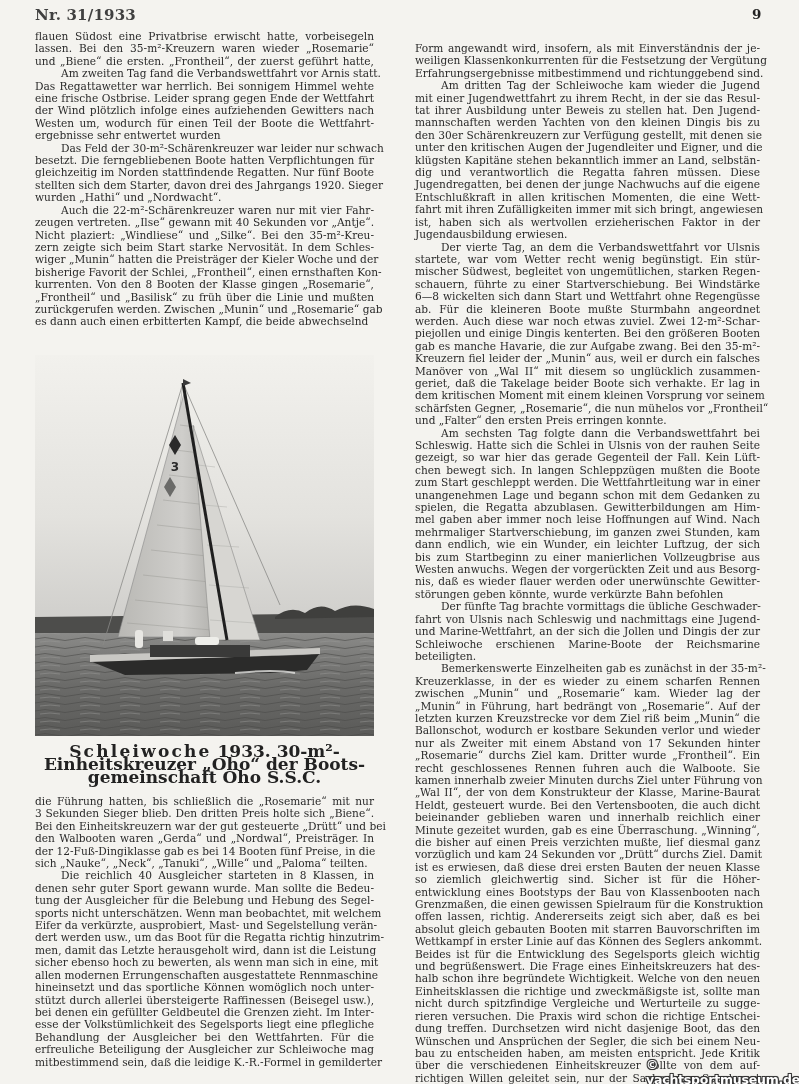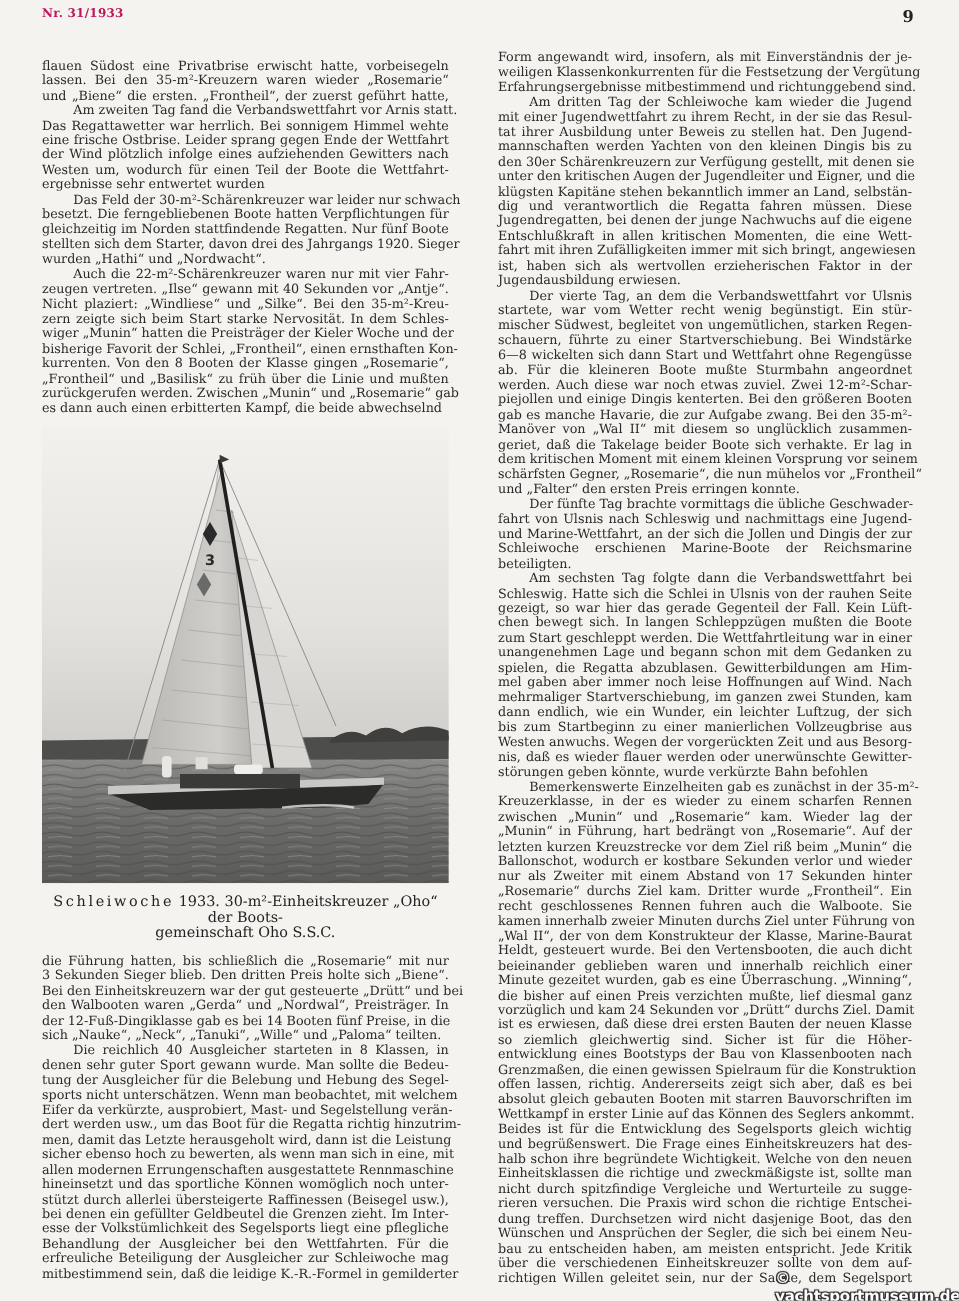--- a/index.html
+++ b/index.html
@@ -2,31 +2,31 @@
 <html><head>
 <meta charset="utf-8">
 <style>
   html, body { margin:0; padding:0; }
   body {
     width:799px; height:1084px; position:relative; overflow:hidden;
     background:#f4f3ef;
     font-family:"DejaVu Serif", serif;
     color:#2a2a2a;
   }
-  .hdr-left { position:absolute; left:35px; top:6px; font-size:10px; font-weight:bold; color:#be185d; letter-spacing:0.2px; }
+  .hdr-left { position:absolute; left:35px; top:6px; font-size:15px; font-weight:bold; color:#404040; letter-spacing:0.2px; }
   .hdr-right { position:absolute; left:752px; top:6px; font-size:13.5px; font-weight:bold; color:#222; }
   .col { position:absolute; font-size:10.6px; line-height:12.4px; text-align:justify; }
   .col p { margin:0; text-indent:0; }
   .col p span.line { display:block; text-align:justify; text-align-last:justify; white-space:nowrap; }
   .col p span.line.last { text-align-last:left; }
-  #left-top { left:35px; top:49px; width:339px; }
+  #left-top { left:35px; top:30px; width:339px; }
   #left-bottom { left:35px; top:795px; width:339px; }
   #right-col { left:415px; top:42px; width:345px; }
   .photo { position:absolute; left:35px; top:355px; width:339px; height:381px; }
-  .caption { position:absolute; left:35px; top:745px; width:339px; font-size:12px; line-height:13px; text-align:center; font-weight:normal; color:#222; }
+  .caption { position:absolute; left:35px; top:745px; width:339px; font-size:17px; line-height:13px; text-align:center; font-weight:bold; color:#222; }
   .caption .spaced { letter-spacing:2.2px; }
   .watermark { position:absolute; left:646px; top:1057px; font-family:"DejaVu Sans", sans-serif; font-size:12.5px; font-weight:bold; color:#fff;
     text-shadow:-1px -1px 0 #333, 1px -1px 0 #333, -1px 1px 0 #333, 1px 1px 0 #333, 0 0 2px #000; letter-spacing:-0.2px; }
 </style>
 </head>
 <body>
 
 <div class="hdr-left">Nr. 31/1933</div>
 <div class="hdr-right">9</div>
 
@@ -201,48 +201,49 @@
     <p>
       <span class="line" style="padding-left: 26px;">Der vierte Tag, an dem die Verbandswettfahrt vor Ulsnis</span>
       <span class="line">startete, war vom Wetter recht wenig begünstigt. Ein stür-</span>
       <span class="line">mischer Südwest, begleitet von ungemütlichen, starken Regen-</span>
       <span class="line">schauern, führte zu einer Startverschiebung. Bei Windstärke</span>
       <span class="line">6—8 wickelten sich dann Start und Wettfahrt ohne Regengüsse</span>
       <span class="line">ab. Für die kleineren Boote mußte Sturmbahn angeordnet</span>
       <span class="line">werden. Auch diese war noch etwas zuviel. Zwei 12-m²-Schar-</span>
       <span class="line">piejollen und einige Dingis kenterten. Bei den größeren Booten</span>
       <span class="line">gab es manche Havarie, die zur Aufgabe zwang. Bei den 35-m²-</span>
+      <span class="line">Kreuzern fiel leider der „Munin“ aus, weil er durch ein falsches</span>
       <span class="line">Manöver von „Wal II“ mit diesem so unglücklich zusammen-</span>
       <span class="line">geriet, daß die Takelage beider Boote sich verhakte. Er lag in</span>
       <span class="line">dem kritischen Moment mit einem kleinen Vorsprung vor seinem</span>
       <span class="line">schärfsten Gegner, „Rosemarie“, die nun mühelos vor „Frontheil“</span>
       <span class="line last">und „Falter“ den ersten Preis erringen konnte.</span>
-    </p>
-    <p>
-      <span class="line" style="padding-left: 26px;">Der fünfte Tag brachte vormittags die übliche Geschwader-</span>
-      <span class="line">fahrt von Ulsnis nach Schleswig und nachmittags eine Jugend-</span>
-      <span class="line">und Marine-Wettfahrt, an der sich die Jollen und Dingis der zur</span>
-      <span class="line">Schleiwoche erschienen Marine-Boote der Reichsmarine</span>
-      <span class="line last">beteiligten.</span>
     </p>
     <p>
       <span class="line" style="padding-left: 26px;">Am sechsten Tag folgte dann die Verbandswettfahrt bei</span>
       <span class="line">Schleswig. Hatte sich die Schlei in Ulsnis von der rauhen Seite</span>
       <span class="line">gezeigt, so war hier das gerade Gegenteil der Fall. Kein Lüft-</span>
       <span class="line">chen bewegt sich. In langen Schleppzügen mußten die Boote</span>
       <span class="line">zum Start geschleppt werden. Die Wettfahrtleitung war in einer</span>
       <span class="line">unangenehmen Lage und begann schon mit dem Gedanken zu</span>
       <span class="line">spielen, die Regatta abzublasen. Gewitterbildungen am Him-</span>
       <span class="line">mel gaben aber immer noch leise Hoffnungen auf Wind. Nach</span>
       <span class="line">mehrmaliger Startverschiebung, im ganzen zwei Stunden, kam</span>
       <span class="line">dann endlich, wie ein Wunder, ein leichter Luftzug, der sich</span>
       <span class="line">bis zum Startbeginn zu einer manierlichen Vollzeugbrise aus</span>
       <span class="line">Westen anwuchs. Wegen der vorgerückten Zeit und aus Besorg-</span>
       <span class="line">nis, daß es wieder flauer werden oder unerwünschte Gewitter-</span>
       <span class="line last">störungen geben könnte, wurde verkürzte Bahn befohlen</span>
+    </p>
+    <p>
+      <span class="line" style="padding-left: 26px;">Der fünfte Tag brachte vormittags die übliche Geschwader-</span>
+      <span class="line">fahrt von Ulsnis nach Schleswig und nachmittags eine Jugend-</span>
+      <span class="line">und Marine-Wettfahrt, an der sich die Jollen und Dingis der zur</span>
+      <span class="line">Schleiwoche erschienen Marine-Boote der Reichsmarine</span>
+      <span class="line last">beteiligten.</span>
     </p>
     <p>
       <span class="line" style="padding-left: 26px;">Bemerkenswerte Einzelheiten gab es zunächst in der 35-m²-</span>
       <span class="line">Kreuzerklasse, in der es wieder zu einem scharfen Rennen</span>
       <span class="line">zwischen „Munin“ und „Rosemarie“ kam. Wieder lag der</span>
       <span class="line">„Munin“ in Führung, hart bedrängt von „Rosemarie“. Auf der</span>
       <span class="line">letzten kurzen Kreuzstrecke vor dem Ziel riß beim „Munin“ die</span>
       <span class="line">Ballonschot, wodurch er kostbare Sekunden verlor und wieder</span>
       <span class="line">nur als Zweiter mit einem Abstand von 17 Sekunden hinter</span>
       <span class="line">„Rosemarie“ durchs Ziel kam. Dritter wurde „Frontheil“. Ein</span>

